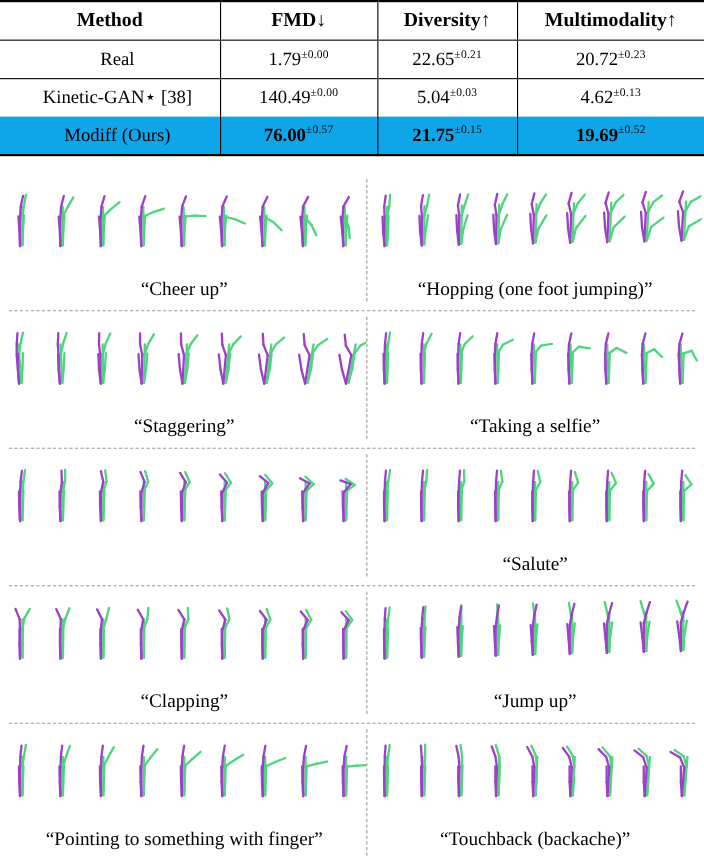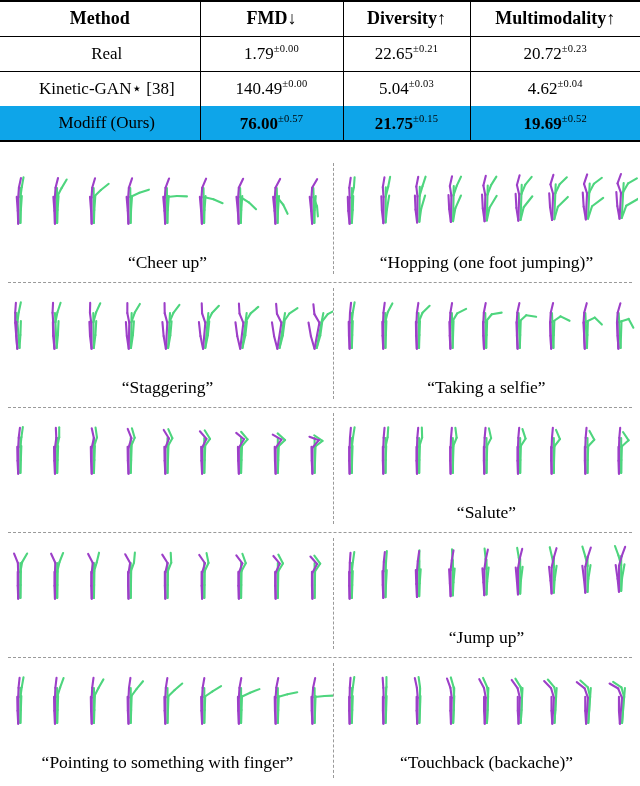--- a/index.html
+++ b/index.html
@@ -83,21 +83,21 @@
           <td class="cell cell-method rule-mid">Real</td>
           <td class="cell rule-mid vline"><span>1.79</span><span class="pm">±0.00</span></td>
           <td class="cell rule-mid vline"><span>22.65</span><span class="pm">±0.21</span></td>
           <td class="cell rule-mid vline"><span>20.72</span><span class="pm">±0.23</span></td>
         </tr>
 
         <tr>
           <td class="cell cell-method rule-mid">Kinetic-GAN⋆ [38]</td>
           <td class="cell rule-mid vline"><span>140.49</span><span class="pm">±0.00</span></td>
           <td class="cell rule-mid vline"><span>5.04</span><span class="pm">±0.03</span></td>
-          <td class="cell rule-mid vline"><span>4.62</span><span class="pm">±0.04</span></td>
+          <td class="cell rule-mid vline"><span>4.62</span><span class="pm">±0.13</span></td>
         </tr>
 
         <tr>
           <td class="cell cell-method hl rule-bot-none">Modiff (Ours)</td>
           <td class="cell hl vline"><span class="bold">76.00</span><span class="pm">±0.57</span></td>
           <td class="cell hl vline"><span class="bold">21.75</span><span class="pm">±0.15</span></td>
           <td class="cell hl vline"><span class="bold">19.69</span><span class="pm">±0.52</span></td>
         </tr>
         <tr>
           <td class="rule-bot" colspan="4" style="height:0"></td>
@@ -857,20 +857,21 @@
               <line x1="318.20" y1="27.71" x2="312.33" y2="19.62" stroke="#4ed57e" stroke-width="2.1" stroke-linecap="round"></line>
               <line x1="312.61" y1="62.00" x2="312.84" y2="49.00" stroke="#4ed57e" stroke-width="2.1" stroke-linecap="round"></line>
               <line x1="312.84" y1="49.00" x2="313.08" y2="35.00" stroke="#4ed57e" stroke-width="2.1" stroke-linecap="round"></line>
               <line x1="310.41" y1="62.80" x2="310.41" y2="36.80" stroke="#9d3fc8" stroke-width="2.1" stroke-linecap="round"></line>
               <line x1="310.41" y1="36.80" x2="315.11" y2="27.97" stroke="#9d3fc8" stroke-width="2.1" stroke-linecap="round"></line>
               <line x1="315.11" y1="27.97" x2="308.41" y2="20.54" stroke="#9d3fc8" stroke-width="2.1" stroke-linecap="round"></line>
               <line x1="310.41" y1="62.80" x2="309.96" y2="49.81" stroke="#9d3fc8" stroke-width="2.1" stroke-linecap="round"></line>
               <line x1="309.96" y1="49.81" x2="309.96" y2="35.81" stroke="#9d3fc8" stroke-width="2.1" stroke-linecap="round"></line>
             </svg>
           </div>
+        <div class="cap">“Clapping”</div>
       </div>
       <div class="panel right">
         <div class="strip">
             <svg viewBox="0 0 303 88" preserveAspectRatio="xMidYMid meet">
               <line x1="16.83" y1="62.00" x2="16.83" y2="36.00" stroke="#4ed57e" stroke-width="2.1" stroke-linecap="round"></line>
               <line x1="16.83" y1="36.00" x2="16.83" y2="27.00" stroke="#4ed57e" stroke-width="2.1" stroke-linecap="round"></line>
               <line x1="16.83" y1="36.00" x2="17.88" y2="26.05" stroke="#4ed57e" stroke-width="2.1" stroke-linecap="round"></line>
               <line x1="17.88" y1="26.05" x2="19.27" y2="16.15" stroke="#4ed57e" stroke-width="2.1" stroke-linecap="round"></line>
               <line x1="16.83" y1="62.00" x2="17.29" y2="49.01" stroke="#4ed57e" stroke-width="2.1" stroke-linecap="round"></line>
               <line x1="17.29" y1="49.01" x2="17.78" y2="35.02" stroke="#4ed57e" stroke-width="2.1" stroke-linecap="round"></line>

